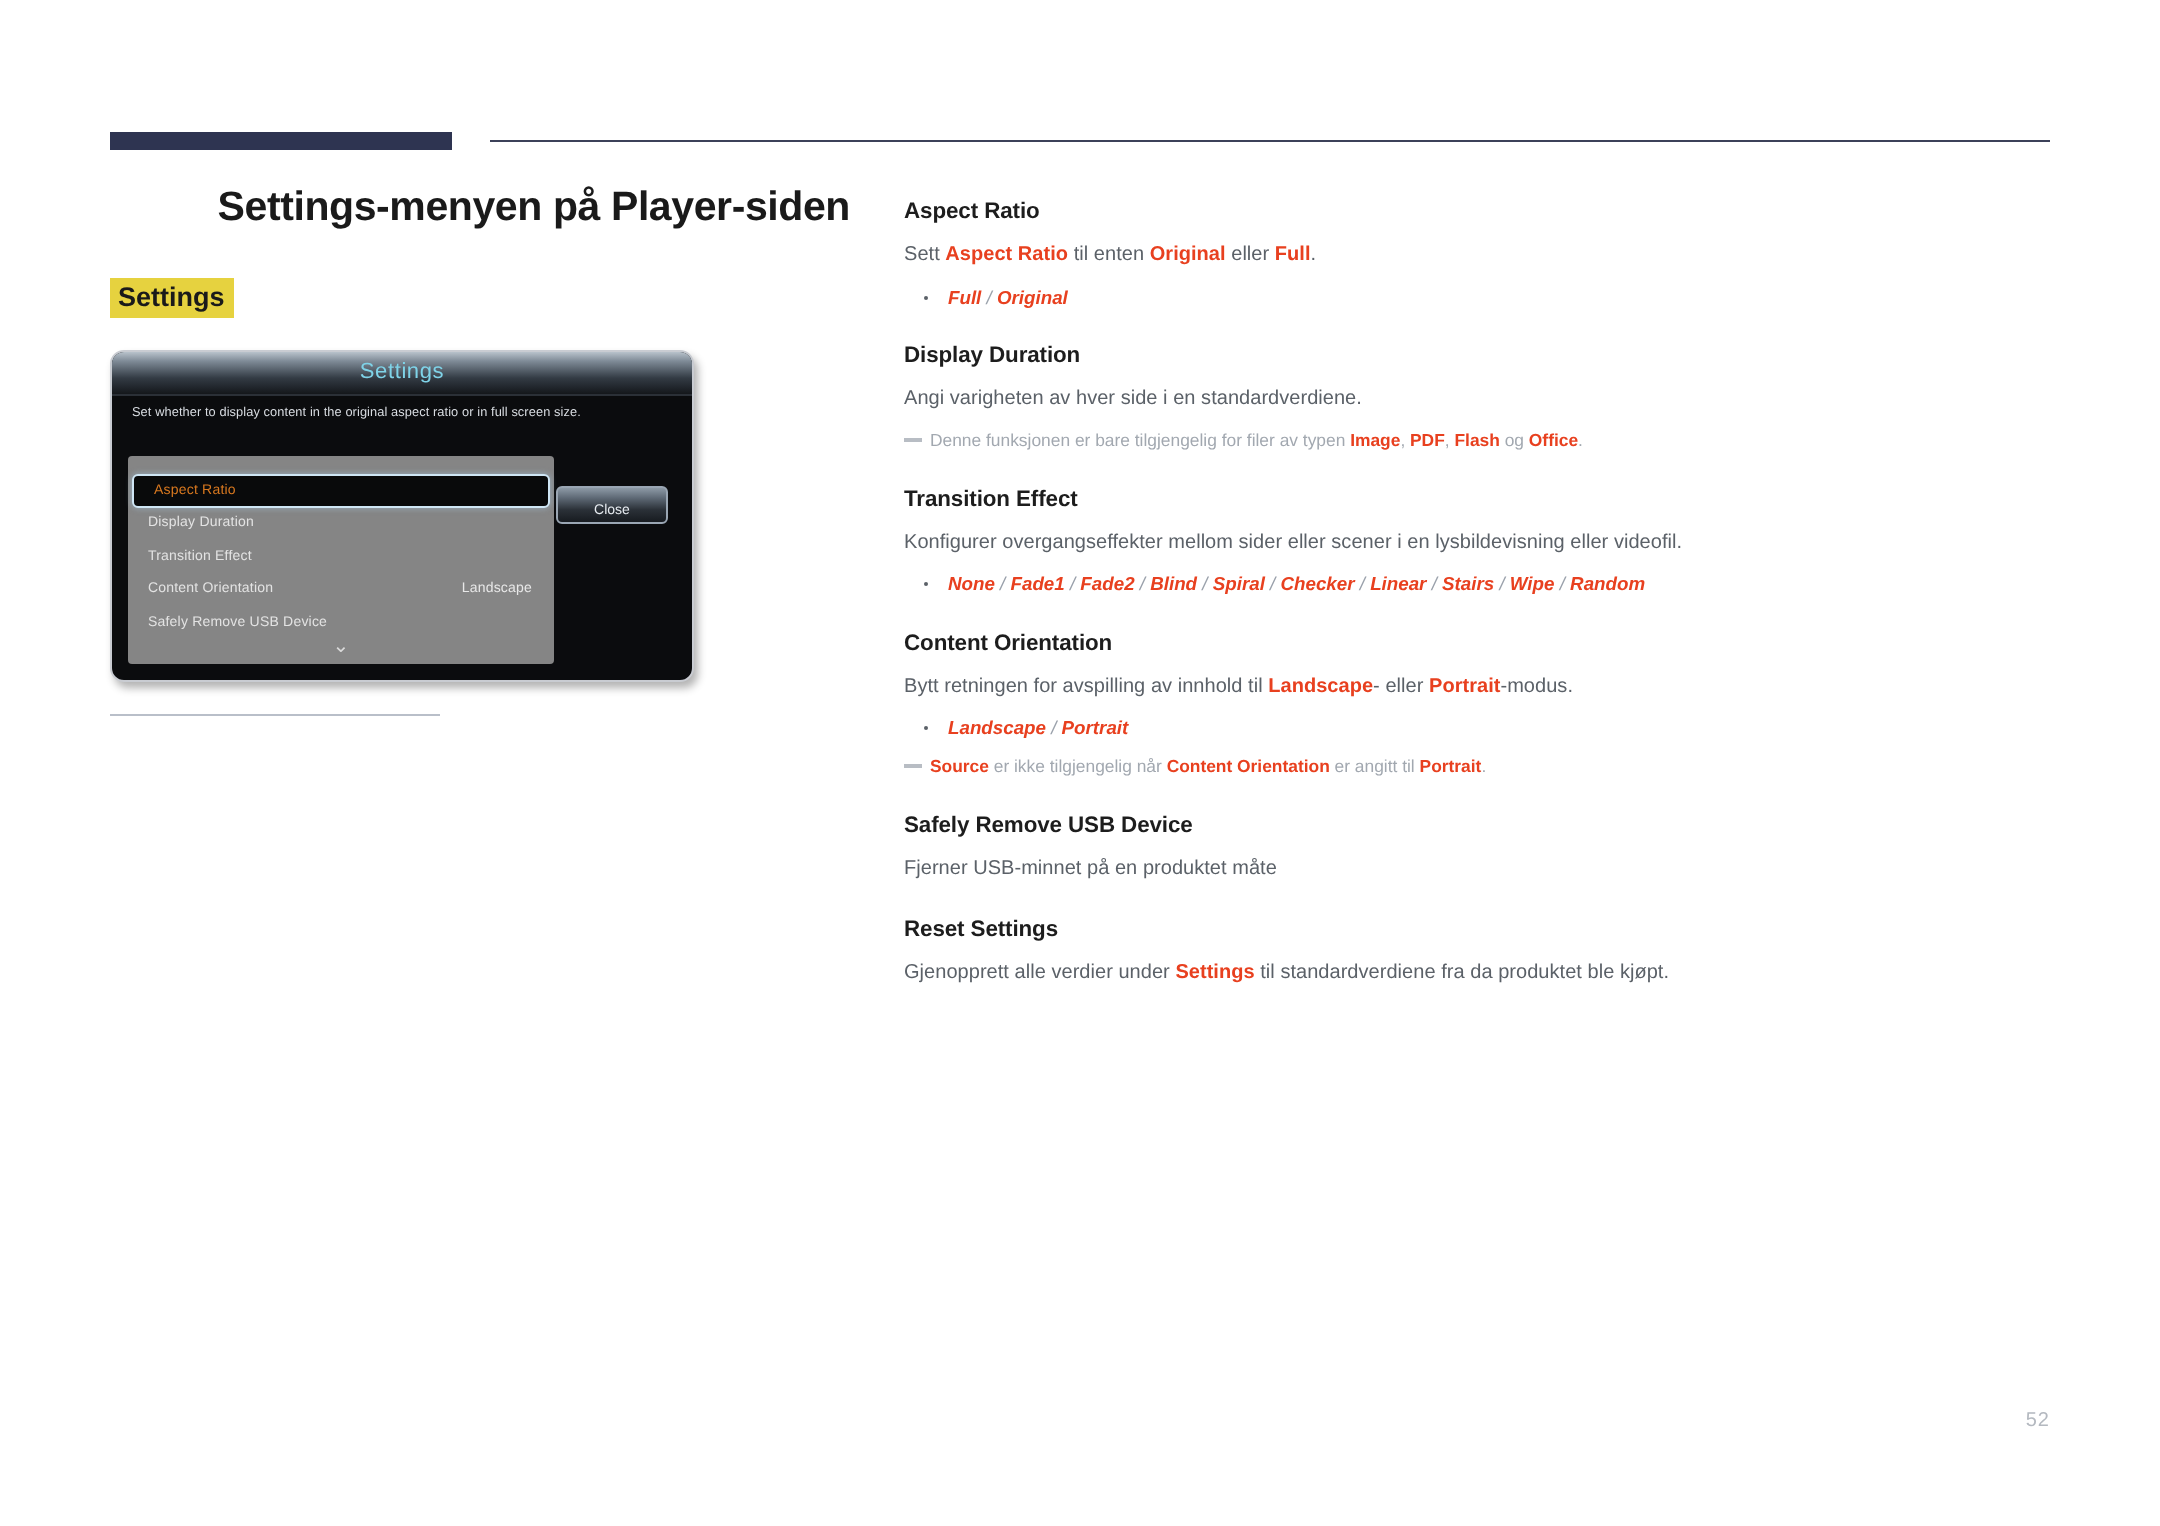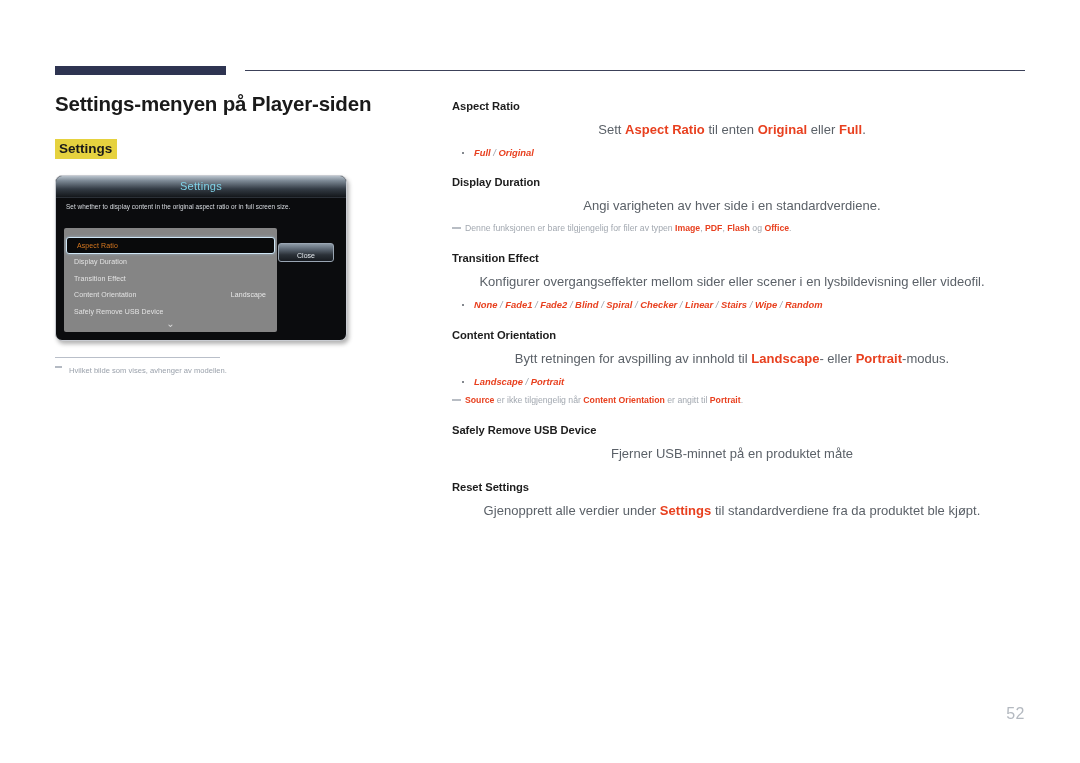--- a/index.html
+++ b/index.html
@@ -48,20 +48,21 @@
     top: 92px;
     width: 370px;
   }
   .page-title {
     font-size: 20.5px;
     font-weight: bold;
     color: #1a1a1a;
     letter-spacing: -0.2px;
     margin: 0 0 22px 0;
     line-height: 1.2;
+    text-align: right;
   }
   .section-chip {
     display: inline-block;
     background: #e6d23f;
     color: #1a1a1a;
     font-size: 13.5px;
     font-weight: bold;
     padding: 2px 5px 3px 4px;
     line-height: 1.15;
     margin-bottom: 16px;
@@ -206,26 +207,25 @@
   }
   .entry { margin-bottom: 17px; }
   .entry h3 {
     font-size: 11.2px;
     font-weight: bold;
     color: #1d1d1d;
     margin: 0 0 9px 0;
     letter-spacing: -0.05px;
   }
   .entry p.body {
-    font-size: 13px;
+    font-size: 10px;
     color: #5b6168;
     margin: 0 0 6px 0;
     line-height: 1.45;
     letter-spacing: 0.02px;
-    text-align: center;
   }
   .entry p.body b { color: #e8401f; font-weight: bold; }
   .bullet {
     position: relative;
     padding-left: 22px;
     margin: 0 0 6px 0;
     font-size: 9.4px;
     font-weight: bold;
     color: #e8401f;
     line-height: 1.45;
@@ -259,21 +259,21 @@
     height: 2px;
     background: #b8bdc4;
   }
   .note b { color: #e8401f; font-weight: bold; }
 
   
   .page-number {
     position: absolute;
     right: 55px;
     top: 705px;
-    font-size: 16px;
+    font-size: 10px;
     color: #b4b9c0;
     letter-spacing: 0.5px;
   }
 </style>
 </head>
 <body>
 
 <div class="header-rule">
   <div class="bar"></div>
   <div class="line"></div>
@@ -306,24 +306,20 @@
     </div>
 
     <div class="osd-close">
       <span>Close</span>
     </div>
   </div>
 
   
   <div class="img-note-wrap">
     <div class="img-note-rule"></div>
-    <div class="img-note">
-      <span class="dash"></span>
-      <span>Hvilket bilde som vises, avhenger av modellen.</span>
-    </div>
   </div>
 
 </div>
 
 <div class="right-col">
     <div class="entry">
       <h3>Aspect Ratio</h3>
       <p class="body">Sett <b>Aspect Ratio</b> til enten <b>Original</b> eller <b>Full</b>.</p>
       <div class="bullet">Full <span class="sep">/</span> Original</div>
     </div>

